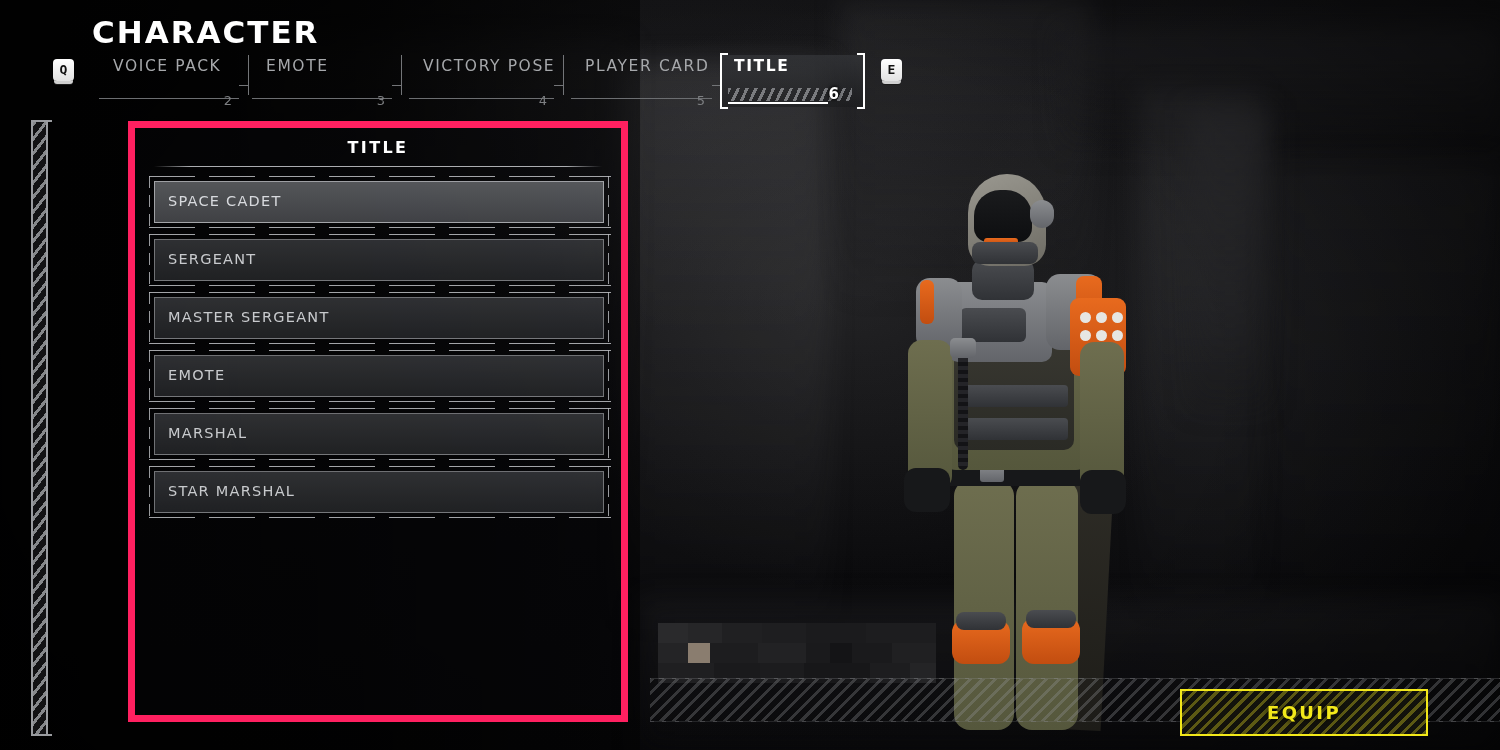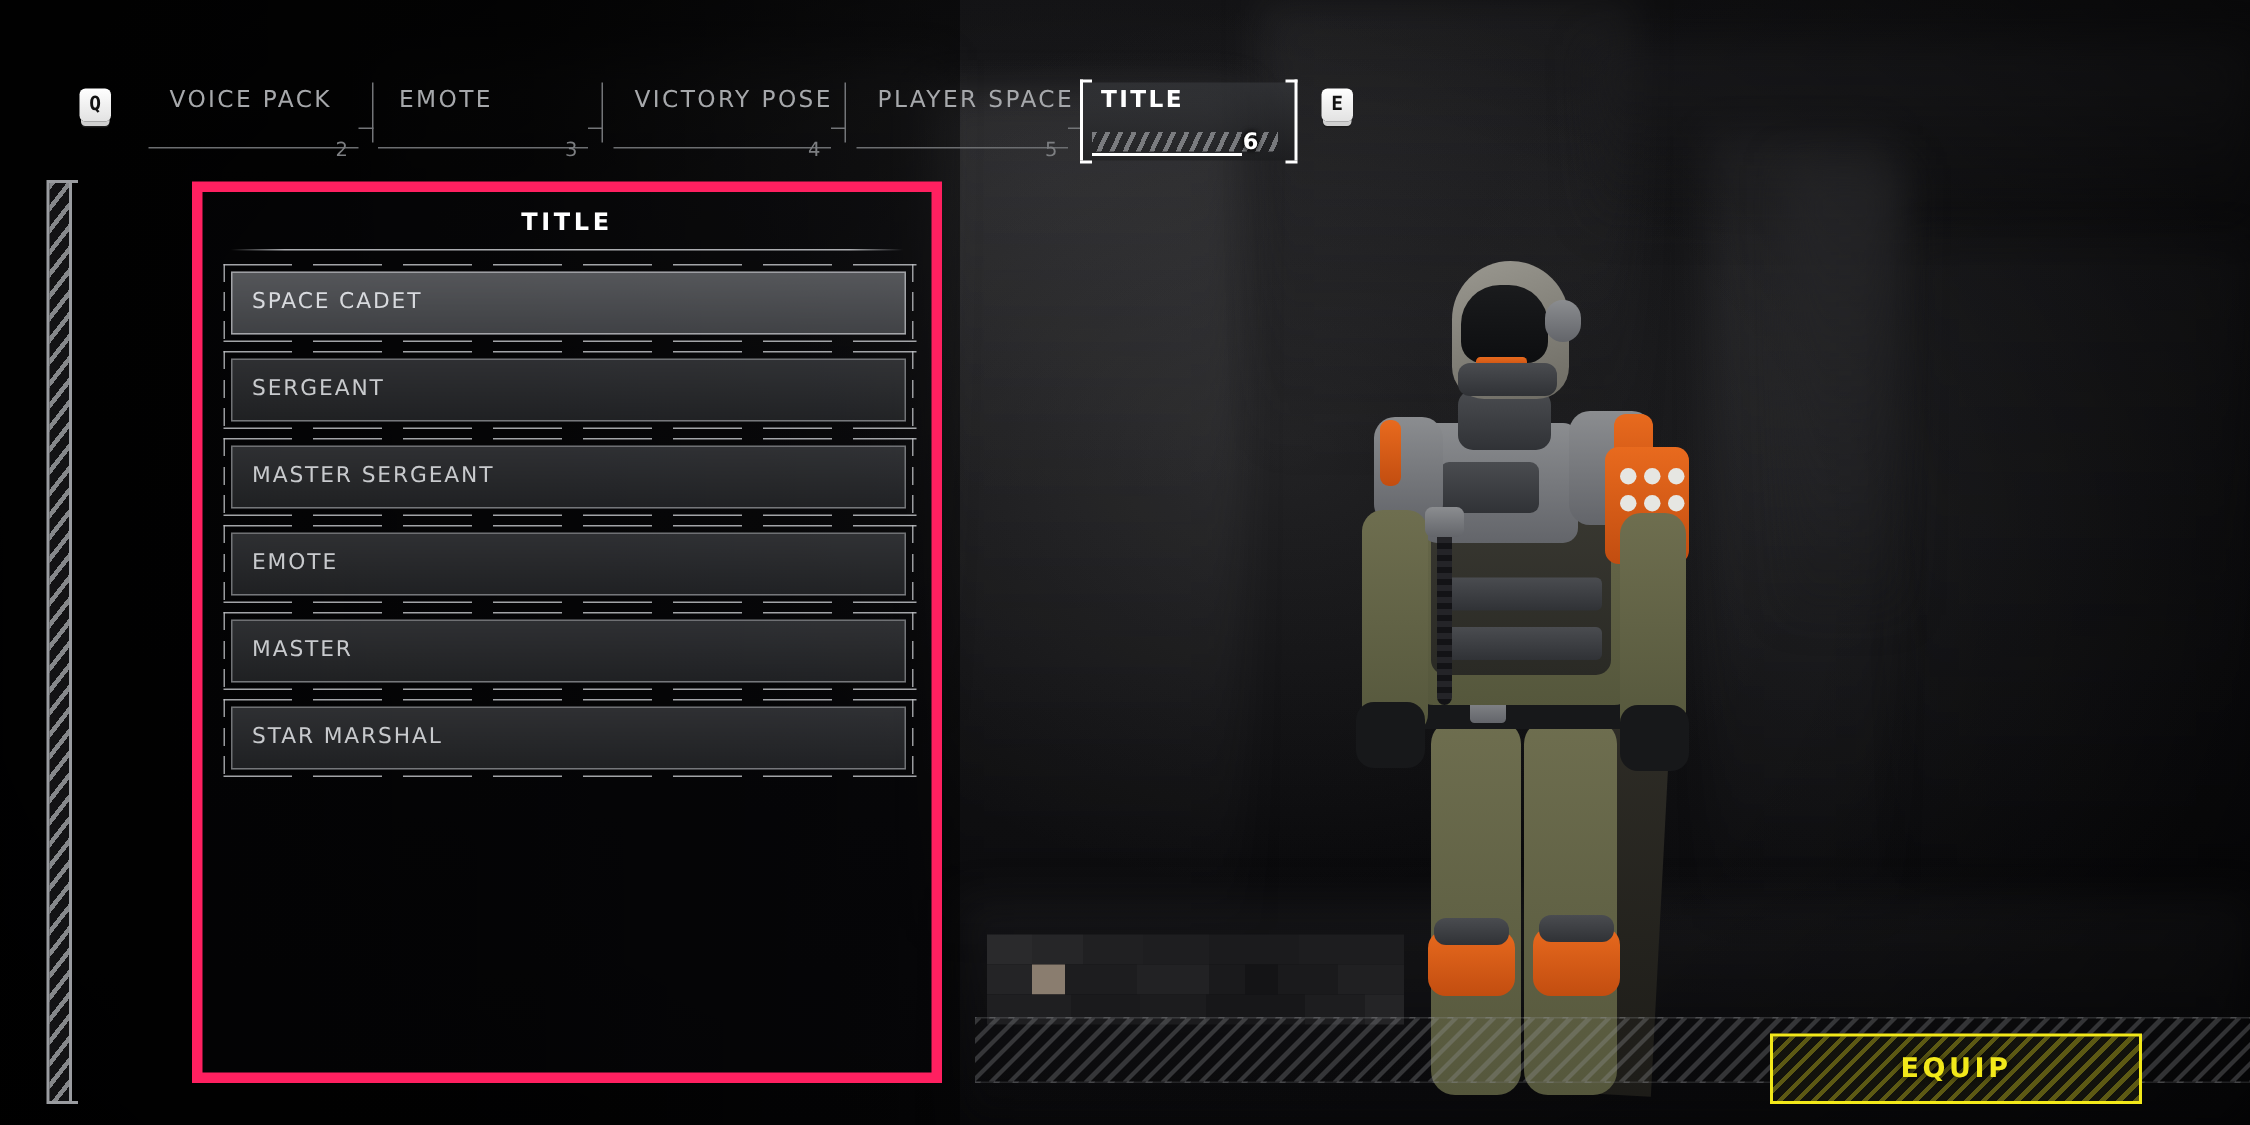--- a/index.html
+++ b/index.html
@@ -279,20 +279,21 @@
   <i style="left:56px;top:40px;width:46px;height:20px;background:#1a1a1c;"></i>
   <i style="left:102px;top:40px;width:44px;height:20px;background:#1c1c1e;"></i>
   <i style="left:146px;top:40px;width:66px;height:20px;background:#171719;"></i>
   <i style="left:212px;top:40px;width:40px;height:20px;background:#1d1d1f;"></i>
   <i style="left:252px;top:40px;width:26px;height:20px;background:#242426;"></i>
 </div>
 
 <div id="botbar"></div>
 
 <div id="header">
+  <div id="page-title">CHARACTER</div>
 
   <div class="keycap" id="key-q">Q</div>
   <div class="keycap" id="key-e">E</div>
 
   <div id="tabs">
 
     <div class="tab" style="left:4px; width:150px;">
       <span class="lbl">VOICE PACK</span>
       <span class="underline" style="width:140px;"></span>
       <span class="num">2</span>
@@ -310,21 +311,21 @@
 
     <div class="tab" style="left:314px; width:155px;text-align:right;">
       <span class="lbl">VICTORY POSE</span>
       <span class="underline" style="width:145px;"></span>
       <span class="num">4</span>
       <span class="sep"></span>
         <span class="sepfoot"></span>
     </div>
 
     <div class="tab" style="left:476px; width:151px;">
-      <span class="lbl">PLAYER SPACE</span>
+      <span class="lbl">PLAYER CARD</span>
       <span class="underline" style="width:141px;"></span>
       <span class="num">5</span>
       <span class="sep"></span>
         <span class="sepfoot"></span>
     </div>
 
     <div class="tab active" style="left:625px; width:145px;">
       <span class="bracketL"></span>
         <span class="bracketR"></span>
       <span class="topL"></span>
@@ -386,21 +387,21 @@
       <span class="t">EMOTE</span>
     </div>
 
 
 
     <div class="row">
       <span class="dash-t"></span>
         <span class="dash-b"></span>
         <span class="dash-l"></span>
         <span class="dash-r"></span>
-      <span class="t">MASTER</span>
+      <span class="t">MARSHAL</span>
     </div>
 
     <div class="row">
       <span class="dash-t"></span>
         <span class="dash-b"></span>
         <span class="dash-l"></span>
         <span class="dash-r"></span>
       <span class="t">STAR MARSHAL</span>
     </div>
 

